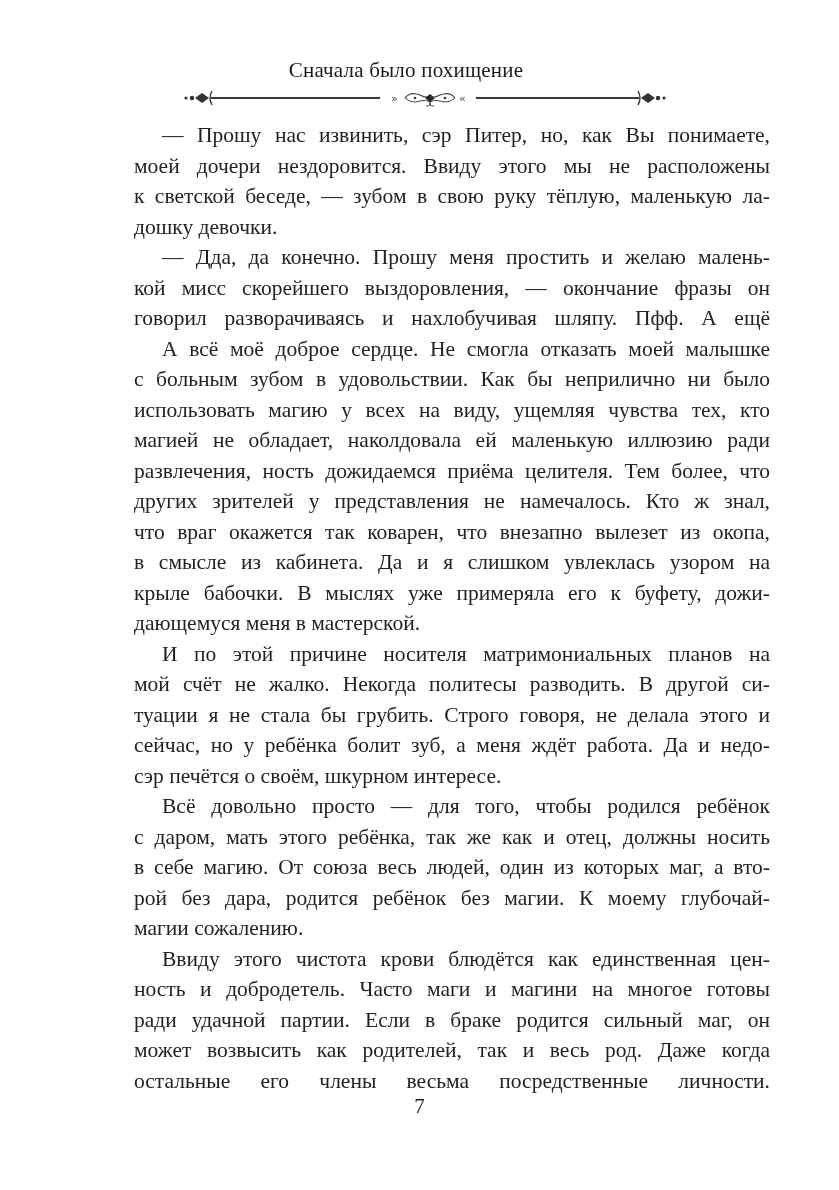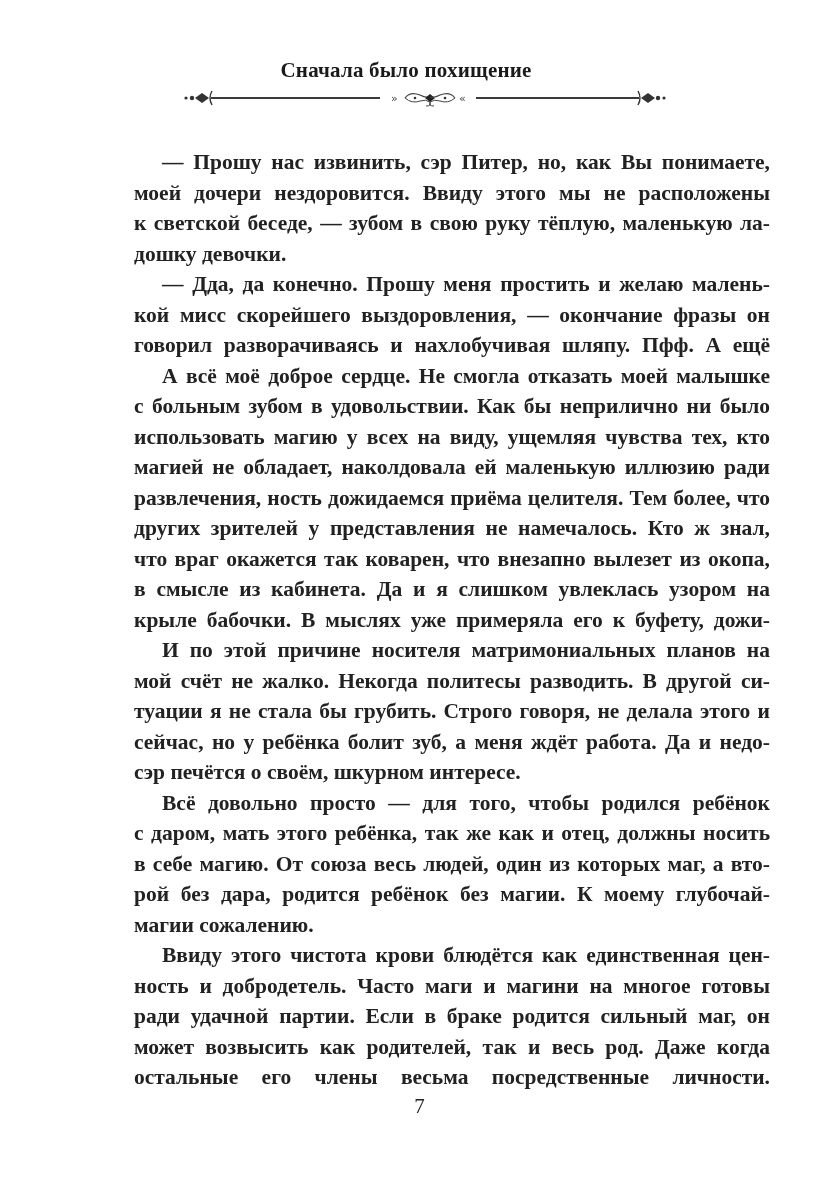--- a/index.html
+++ b/index.html
@@ -1,19 +1,19 @@
 <!DOCTYPE html>
 <html><head>
 <meta charset="utf-8">
 <style>
   html, body { margin: 0; padding: 0; background: #ffffff; }
   body { width: 839px; height: 1190px; position: relative; overflow: hidden; font-family: "DejaVu Serif", "Liberation Serif", serif; color: #1e1e1e; }
-  .running-head { position: absolute; top: 58px; left: 0; width: 812px; text-align: center; font-family: "Liberation Serif", serif; font-weight: bold; font-size: 21px; color: #1a1a1a; letter-spacing: 0.2px; }
+  .running-head { position: absolute; top: 58px; left: 0; width: 812px; text-align: center; font-family: "Liberation Serif", serif; font-weight: normal; font-size: 21px; color: #1a1a1a; letter-spacing: 0.2px; }
   .ornament { position: absolute; top: 88px; left: 180px; width: 490px; height: 22px; }
-  .text-block { position: absolute; top: 147px; left: 134px; width: 636px; font-weight: bold; }
+  .text-block { position: absolute; top: 120px; left: 134px; width: 636px; }
   .line { font-family: "Liberation Serif", serif; font-size: 21.5px; line-height: 30.5px; height: 30.5px; white-space: nowrap; text-align: justify; text-align-last: justify; overflow: visible; color: #222; }
   .line.indent { text-indent: 28px; }
   .line.last { text-align-last: left; }
   .page-number { position: absolute; top: 1094px; left: 0; width: 839px; text-align: center; font-family: "Liberation Serif", serif; font-size: 21px; color: #222; }
 </style>
 </head>
 <body>
 
 <div class="running-head">Сначала было похищение</div>
 
@@ -59,20 +59,21 @@
   <div class="paragraph">
     <div class="line indent" style="white-space: normal;">А всё моё доброе сердце. Не смогла отказать моей малышке</div>
     <div class="line" style="white-space: normal;">с больным зубом в удовольствии. Как бы неприлично ни было</div>
     <div class="line" style="white-space: normal;">использовать магию у всех на виду, ущемляя чувства тех, кто</div>
     <div class="line" style="white-space: normal;">магией не обладает, наколдовала ей маленькую иллюзию ради</div>
     <div class="line" style="white-space: normal;">развлечения, ность дожидаемся приёма целителя. Тем более, что</div>
     <div class="line" style="white-space: normal;">других зрителей у представления не намечалось. Кто ж знал,</div>
     <div class="line" style="white-space: normal;">что враг окажется так коварен, что внезапно вылезет из окопа,</div>
     <div class="line" style="white-space: normal;">в смысле из кабинета. Да и я слишком увлеклась узором на</div>
     <div class="line" style="white-space: normal;">крыле бабочки. В мыслях уже примеряла его к буфету, дожи-</div>
+    <div class="line last" style="white-space: normal;">дающемуся меня в мастерской.</div>
   </div>
   <div class="paragraph">
     <div class="line indent" style="white-space: normal;">И по этой причине носителя матримониальных планов на</div>
     <div class="line" style="white-space: normal;">мой счёт не жалко. Некогда политесы разводить. В другой си-</div>
     <div class="line" style="white-space: normal;">туации я не стала бы грубить. Строго говоря, не делала этого и</div>
     <div class="line" style="white-space: normal;">сейчас, но у ребёнка болит зуб, а меня ждёт работа. Да и недо-</div>
     <div class="line last" style="white-space: normal;">сэр печётся о своём, шкурном интересе.</div>
   </div>
   <div class="paragraph">
     <div class="line indent" style="white-space: normal;">Всё довольно просто — для того, чтобы родился ребёнок</div>

